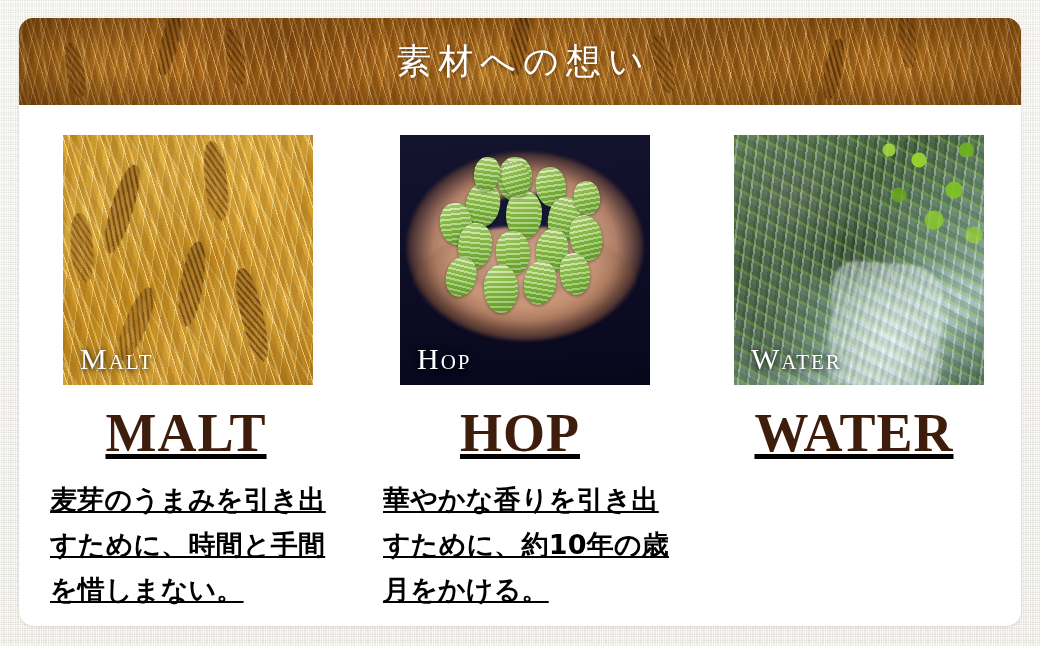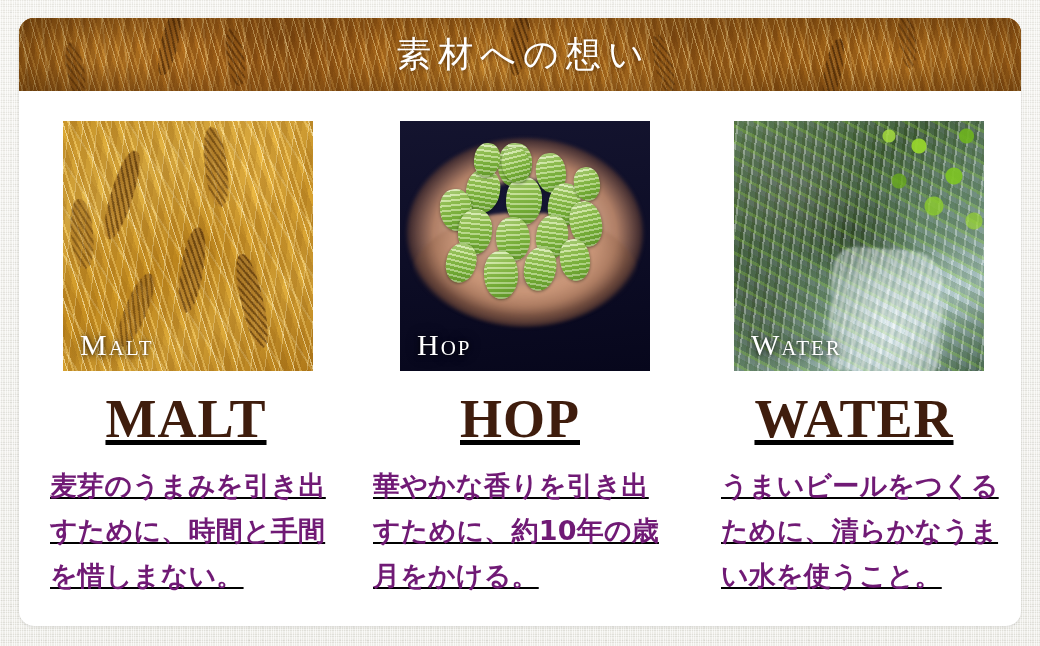--- a/index.html
+++ b/index.html
@@ -32,21 +32,21 @@
     height: 608px;
     background: #ffffff;
     border-radius: 15px;
     box-shadow: 0 1px 3px rgba(0,0,0,0.10);
     overflow: hidden;
   }
 
   
   .banner {
     position: relative;
-    height: 73px;
+    height: 87px;
     width: 100%;
     overflow: hidden;
     background: #9a5d16;
     background-image:
       
       repeating-linear-gradient(73deg,
         rgba(255,225,150,0.00) 0 3px,
         rgba(255,232,168,0.42) 3px 4px,
         rgba(120,62,10,0.20) 4px 7px,
         rgba(255,214,128,0.18) 7px 9px,
@@ -277,28 +277,28 @@
     text-align: center;
     letter-spacing: 1px;
     line-height: 1;
     margin-top: 21px;
     margin-bottom: 0;
   }
   .body-text {
     font-family: "DejaVu Sans", "Liberation Sans", sans-serif;
     font-size: 27px;
     font-weight: 700;
-    color: #701a75;
+    color: #000000;
     line-height: 45px;
     letter-spacing: 0.2px;
     margin-top: 17px;
     width: 292px;
   }
   .col:nth-child(1) .body-text { margin-left: 15px; }
-  .col:nth-child(2) .body-text { margin-left: 4px; }
+  .col:nth-child(2) .body-text { margin-left: 14px; }
   .col:nth-child(3) .body-text { margin-left: 18px; }
 </style>
 </head>
 <body>
 
 <div class="card">
 
   <div class="banner">
     <div class="ear e1"></div>
     <div class="ear e2"></div>
@@ -360,18 +360,17 @@
       </div>
     </div>
 
     <div class="col">
       <div class="col-inner">
         <div class="photo ph-water">
           <div class="water-flow"></div>
           <div class="photo-label">Water</div>
         </div>
         <div class="heading">WATER</div>
-        <div class="body-text">うまいビールをつくるために、清らかなうまい水を使うこと。</div>
       </div>
     </div>
 
   </div>
 </div>
 
 </body></html>

